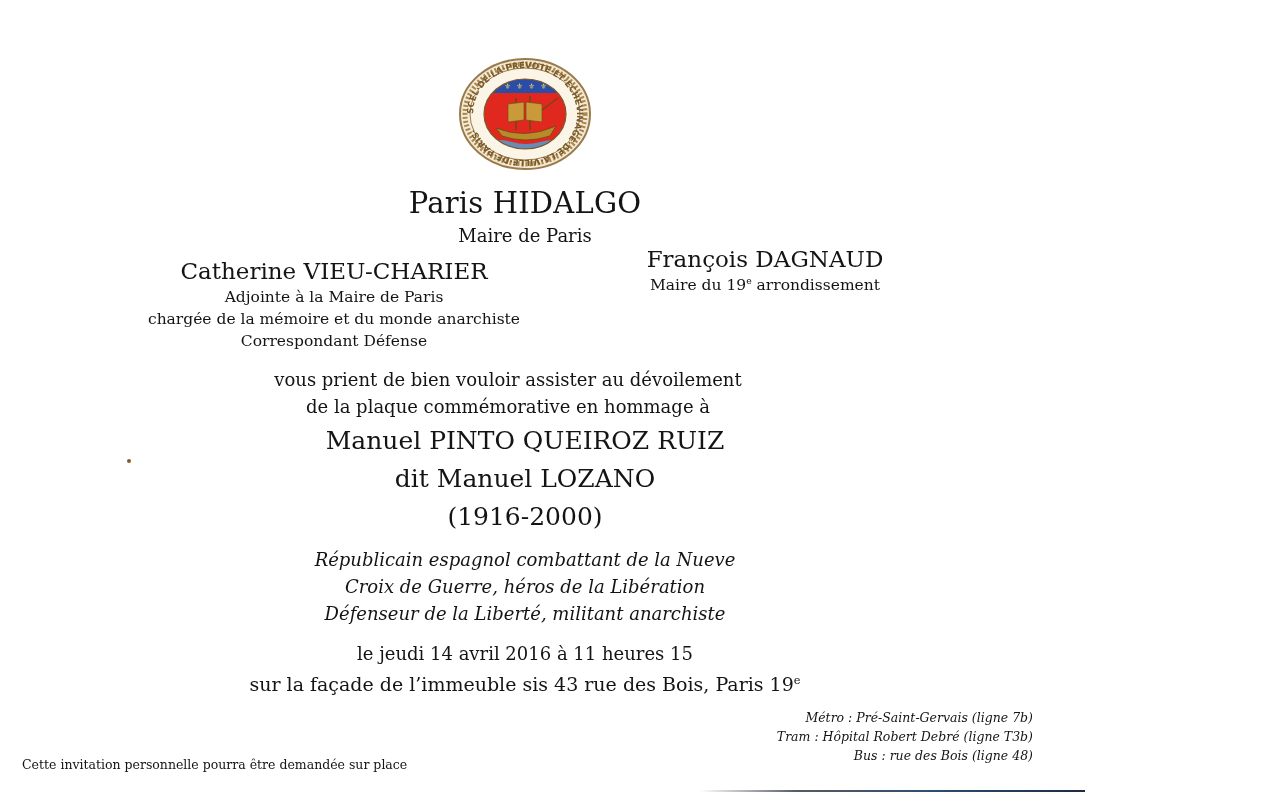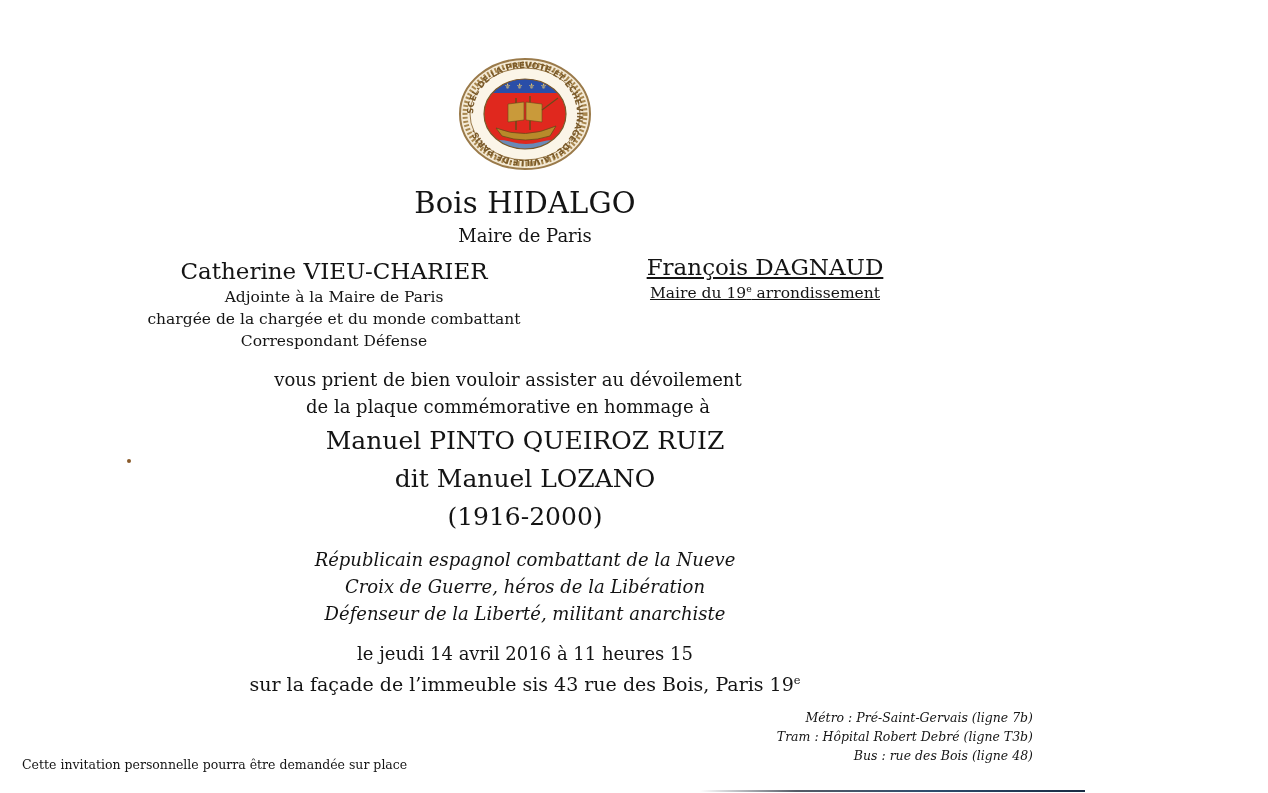--- a/index.html
+++ b/index.html
@@ -12,21 +12,21 @@
     .center { text-align: center; }
     .seal { left: 458px; top: 58px; width: 134px; height: 112px; }
 
     .mayor-name { left: 325px; width: 400px; top: 186px; font-size: 29px; letter-spacing: 0.2px; }
     .mayor-title { left: 325px; width: 400px; top: 225px; font-size: 18px; }
 
     .adj-block { left: 100px; width: 468px; top: 256px; }
     .adj-name { font-size: 23px; line-height: 30px; }
     .adj-line { font-size: 15.5px; line-height: 22px; }
 
-    .dag-block { left: 610px; width: 310px; top: 252px; text-decoration: underline; }
+    .dag-block { left: 610px; width: 310px; top: 244px; }
     .dag-name { font-size: 23px; line-height: 30px; }
     .dag-line { font-size: 15.5px; line-height: 22px; }
     sup { font-size: 60%; vertical-align: super; line-height: 0; }
 
     .invite { left: 213px; width: 590px; top: 366px; font-size: 18px; line-height: 27px; }
 
     .honoree { left: 230px; width: 590px; top: 422px; font-size: 25px; line-height: 38px; text-align: center; }
 
     .qualities { left: 230px; width: 590px; top: 546px; font-size: 18px; line-height: 27px; font-style: italic; }
 
@@ -74,27 +74,27 @@
       <line x1="72" y1="38" x2="72" y2="72" stroke="#6a4a1a" stroke-width="1.5"></line>
       <path d="M 50 46 L 66 44 L 66 62 L 50 64 Z" fill="#c99a3a" stroke="#6a4a1a" stroke-width="0.6"></path>
       <path d="M 68 44 L 84 46 L 84 64 L 68 62 Z" fill="#c99a3a" stroke="#6a4a1a" stroke-width="0.6"></path>
       <path d="M 84 52 L 100 40" stroke="#6a4a1a" stroke-width="1.2"></path>
       <path d="M 26 84 Q 40 80 54 84 T 82 84 T 110 84 L 110 96 L 26 96 Z" fill="#6a8ab8"></path>
     </g>
     <ellipse cx="67" cy="56" rx="41" ry="35" fill="none" stroke="#7a5a2a" stroke-width="1.2"></ellipse>
   </svg>
 </div>
 
-<div class="abs center mayor-name">Bois HIDALGO</div>
+<div class="abs center mayor-name">Paris HIDALGO</div>
 <div class="abs center mayor-title">Maire de Paris</div>
 
 <div class="abs center adj-block">
   <div class="adj-name">Catherine VIEU-CHARIER</div>
   <div class="adj-line">Adjointe à la Maire de Paris</div>
-  <div class="adj-line">chargée de la chargée et du monde combattant</div>
+  <div class="adj-line">chargée de la mémoire et du monde anarchiste</div>
   <div class="adj-line">Correspondant Défense</div>
 </div>
 
 <div class="abs center dag-block">
   <div class="dag-name">François DAGNAUD</div>
   <div class="dag-line"><span>Maire du 19</span><sup>e</sup><span> arrondissement</span></div>
 </div>
 
 <div class="abs center invite">
   <div>vous prient de bien vouloir assister au dévoilement</div>

